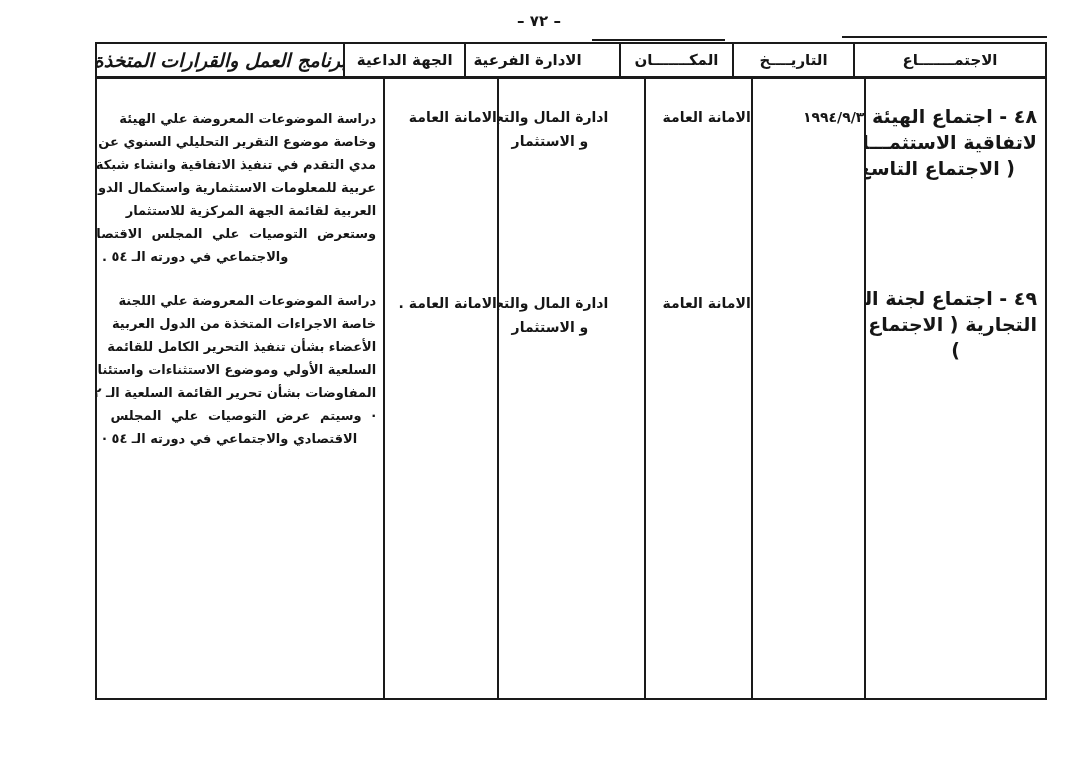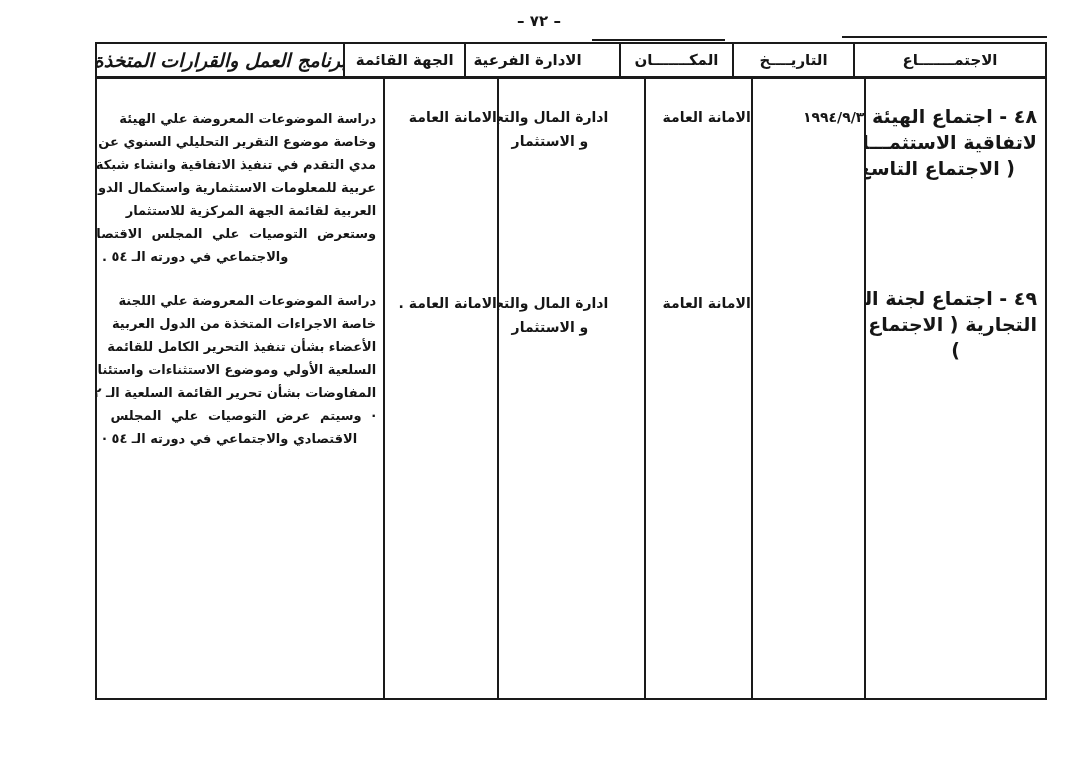--- a/index.html
+++ b/index.html
@@ -85,21 +85,21 @@
   <div class="artifact a1"></div>
   <div class="artifact a2"></div>
 
   <div class="doc-table">
 
     <div class="header-row">
       <div class="col hcell c-meeting">الاجتمـــــــاع</div>
       <div class="col hcell c-date">التاريــــخ</div>
       <div class="col hcell c-place">المكـــــــان</div>
       <div class="col hcell c-sub">الادارة الفرعية</div>
-      <div class="col hcell c-inviting">الجهة القائمة</div>
+      <div class="col hcell c-inviting">الجهة الداعية</div>
       <div class="col hcell c-program">برنامج العمل والقرارات المتخذة</div>
     </div>
 
     <div class="body-row">
 
       <div class="col bcol c-meeting">
         <div class="entry e1">
           <div class="m-line">٤٨ - اجتماع الهيئة العربية</div>
           <div class="m-line">لاتفاقية الاستثمـــار العربيــــة</div>
           <div class="m-line indent-r">( الاجتماع التاسع عشر ) ·</div>

